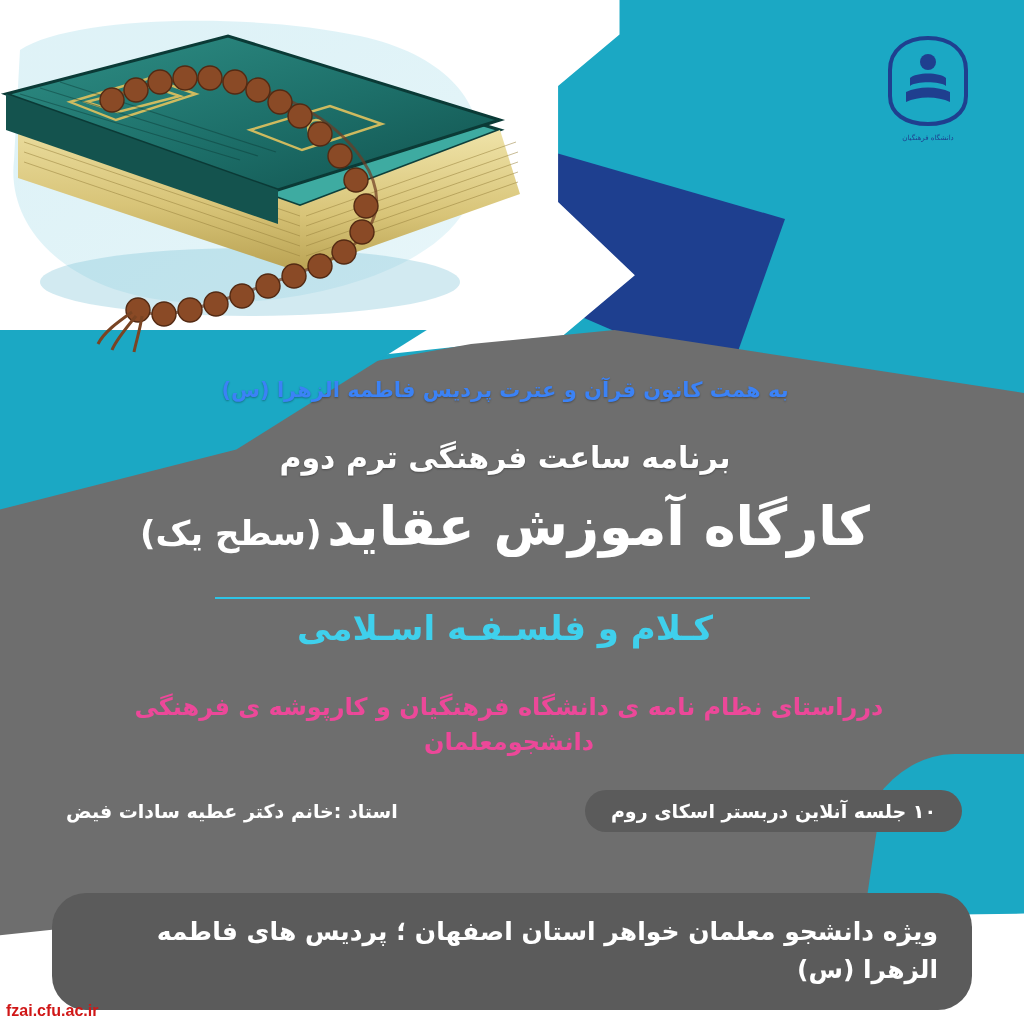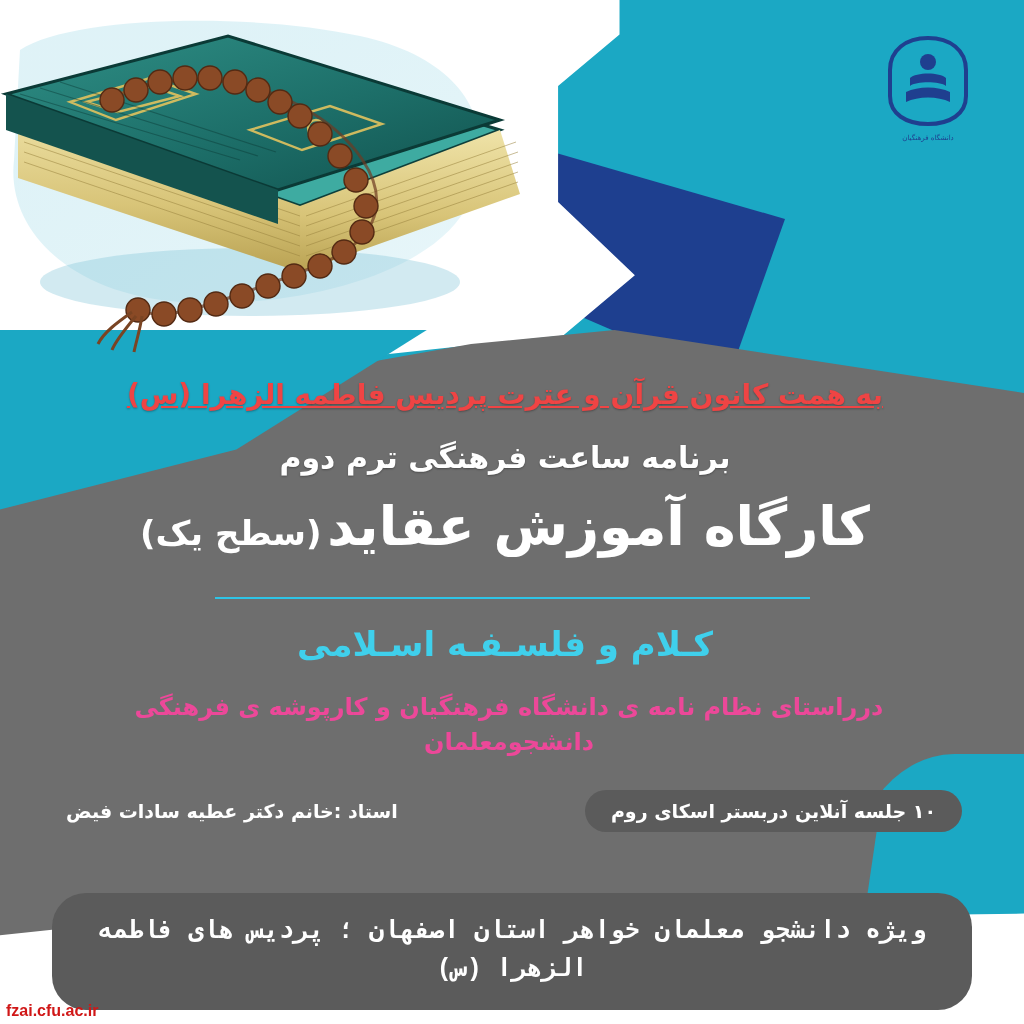--- a/index.html
+++ b/index.html
@@ -126,25 +126,24 @@
   }
   .logo-caption.blue { color: #1f3f8f; }
 
   
   .line-organizer {
     position: absolute;
     right: 54px;
     top: 378px;
     width: 930px;
     text-align: center;
-    color: #ef4444;
-    font-size: 28px;
+    color: #3b82f6;
+    font-size: 21px;
     font-weight: bold;
     text-shadow: 0 1px 2px rgba(0,0,0,.3);
-    text-decoration: underline;
   }
   .line-program {
     position: absolute;
     right: 54px;
     top: 440px;
     width: 930px;
     text-align: center;
     color: #ffffff;
     font-size: 30px;
     font-weight: bold;
@@ -172,21 +171,21 @@
     position: absolute;
     left: 215px;
     top: 597px;
     width: 595px;
     height: 2px;
     background: #2ec4e6;
   }
   .subtitle {
     position: absolute;
     right: 54px;
-    top: 624px;
+    top: 608px;
     width: 930px;
     text-align: center;
     color: #3fd0ec;
     font-size: 34px;
     font-weight: bold;
     letter-spacing: 4px;
   }
   .paragraph {
     position: absolute;
     right: 60px;
@@ -221,22 +220,21 @@
   .pill.plain {
     background: transparent;
     padding: 10px 4px;
   }
 
   .bottom-text {
     color: #ffffff;
     font-size: 25px;
     font-weight: bold;
     line-height: 1.5;
-    text-align: center;
-    font-family: Liberation Mono, monospace;
+    text-align: right;
   }
 
   .watermark {
     position: absolute;
     left: 6px;
     bottom: 4px;
     color: #d01717;
     font-size: 16px;
     font-weight: bold;
     direction: ltr;

